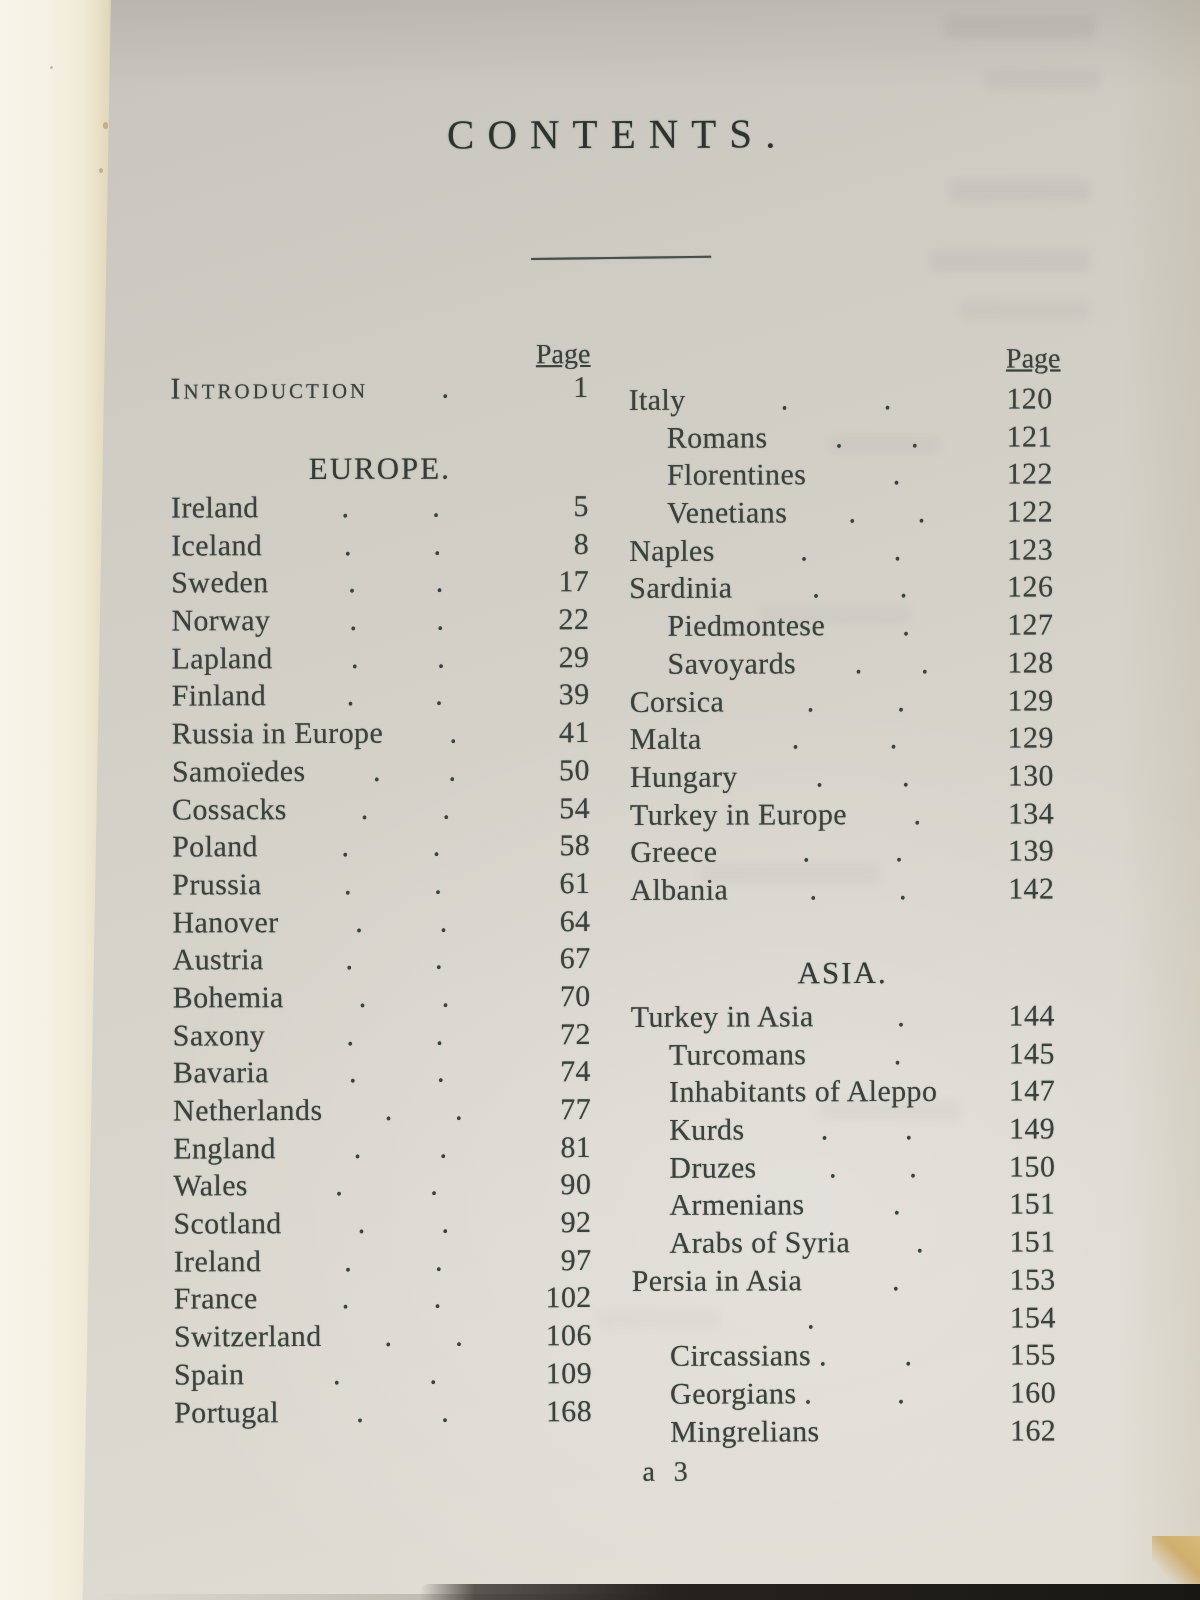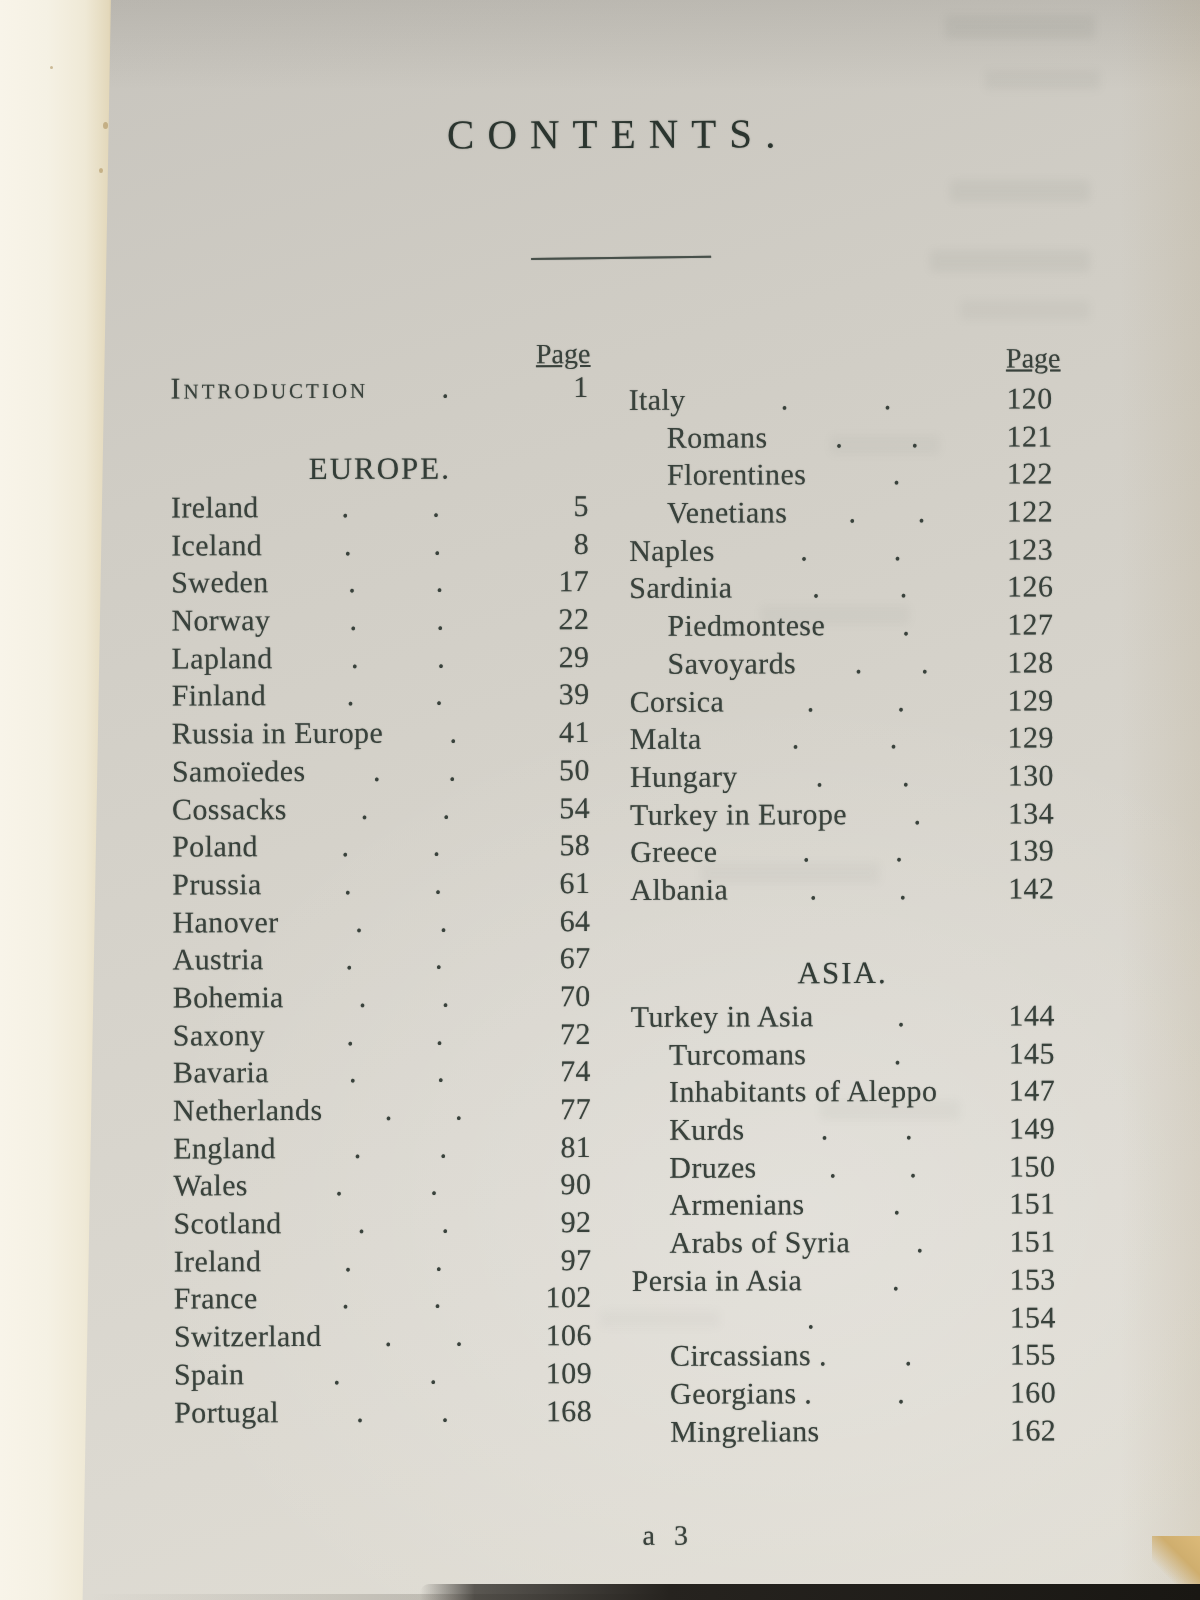--- a/index.html
+++ b/index.html
@@ -60,21 +60,21 @@
   .col.left-entries{top:489px;left:172px;width:418px;}
   .col.right-europe{top:383px;left:630px;width:424px;}
   .col.right-asia{top:1000px;left:630px;width:424px;}
   .row{display:flex;align-items:baseline;height:37.7px;white-space:nowrap;}
   .row .label{text-shadow:0 0 1.2px rgba(52,61,55,0.55);}
   .row .leader{flex:1;display:flex;justify-content:space-evenly;align-items:baseline;}
   .row .dot{text-shadow:0 0 1px rgba(52,61,55,0.6);}
   .row .num{width:66px;text-align:right;text-shadow:0 0 1.2px rgba(52,61,55,0.55);}
   .row.indent .label{padding-left:38px;}
   .row.smallcaps .label{font-variant:small-caps;letter-spacing:3px;}
-  .signature{position:absolute;top:1520px;left:640px;font-size:28px;letter-spacing:6px;}
+  .signature{position:absolute;top:1456px;left:640px;font-size:28px;letter-spacing:6px;}
 </style>
 </head>
 <body>
 
 <div class="photo">
 
   <div class="top-shade"></div>
   <div class="right-shade"></div>
   <div class="book-edge"></div>
   <div class="fox-spot" style="left:103px;top:122px;width:5px;height:7px;"></div>

